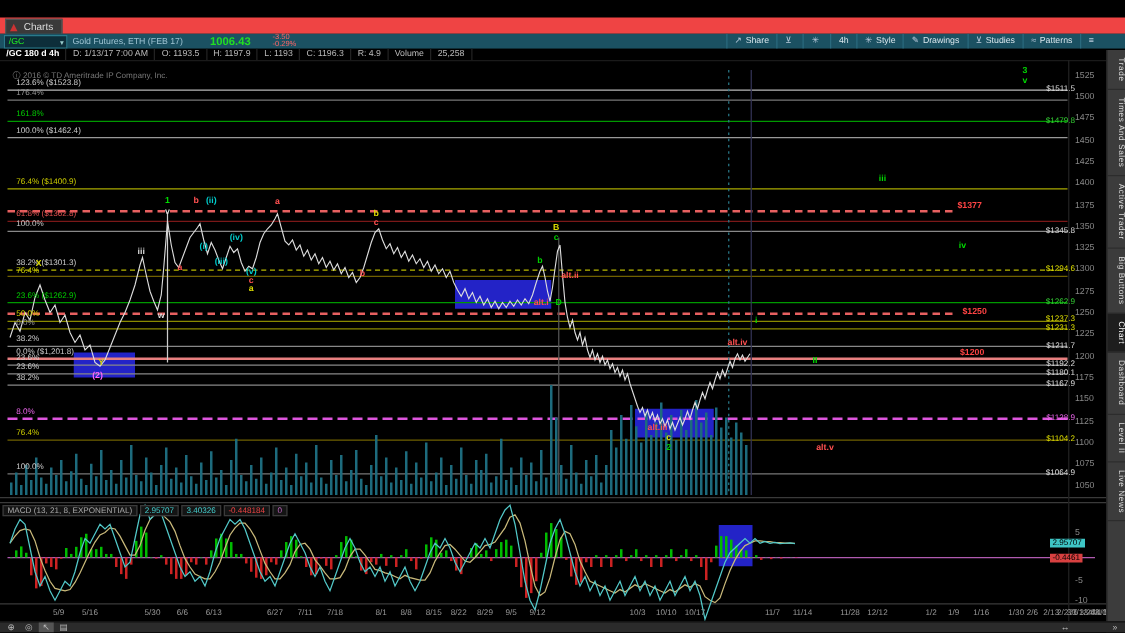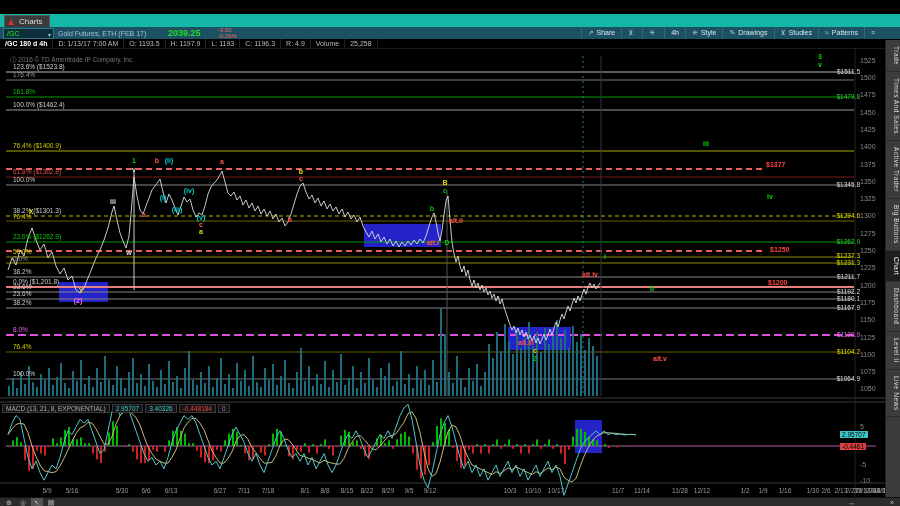--- a/index.html
+++ b/index.html
@@ -3,21 +3,21 @@
 <meta charset="utf-8">
 <style>
   html,body{margin:0;padding:0;background:#000;}
   #app{position:relative;width:900px;height:506px;background:#000;overflow:hidden;
        font-family:"Liberation Sans",sans-serif;color:#ccc;}
   .abs{position:absolute;white-space:nowrap;}
   #titlebar{position:absolute;left:0;top:0;width:900px;height:14px;background:#161616;font-size:9px;color:#bbb;}
   #appicon{position:absolute;left:4px;top:2px;width:10px;height:10px;background:linear-gradient(135deg,#e8b830,#b05818);border-radius:2px;}
   #title{position:absolute;left:19px;top:2px;}
   .winbtn{position:absolute;top:1px;width:14px;height:12px;text-align:center;font-size:8px;color:#aaa;}
-  #tabbar{position:absolute;left:0;top:14px;width:900px;height:13px;background:#14b8a6;border-bottom:1px solid #111;}
+  #tabbar{position:absolute;left:0;top:14px;width:900px;height:13px;background:#ef4444;border-bottom:1px solid #111;}
   #chartstab{position:absolute;left:4px;top:1px;height:11px;background:#3a3a3a;border:1px solid #555;
      font-size:8px;color:#ddd;padding:0 6px 0 14px;line-height:11px;}
   #tabicon{position:absolute;left:3px;top:3px;width:0;height:0;border-left:3px solid transparent;border-right:3px solid transparent;border-bottom:6px solid #c33;}
   #toolbar{position:absolute;left:0;top:27px;width:900px;height:12px;background:#1b5162;font-size:7px;color:#cfe0e8;}
   #symbox{position:absolute;left:3px;top:1px;width:46px;height:9px;background:#0d2e3a;border:1px solid #2a7a8a;color:#2e2;font-size:7px;padding-left:3px;line-height:9px;}
   #symarrow{position:absolute;right:2px;top:2px;color:#9cc;font-size:6px;}
   #toolright{position:absolute;right:16px;top:0;height:12px;display:flex;align-items:center;}
   .tbtn{height:12px;line-height:12px;padding:0 6px;border-left:1px solid #2a6a7e;color:#d8e6ec;font-size:7px;}
   .tbtn .ic{margin-right:3px;color:#bcd;}
   #ohlcbar{position:absolute;left:0;top:39px;width:900px;height:9px;background:#000;font-size:7px;color:#bbb;border-bottom:1px solid #1a1a1a;}
@@ -50,21 +50,21 @@
     <span id="chartstab">
       <span id="tabicon"></span><span>Charts</span>
     </span>
   </div>
   <div id="toolbar">
     <span id="symbox">
       <span>/GC</span>
       <span id="symarrow">▾</span>
     </span>
     <span class="abs" style="left:58px;top:3px;color:#9dc3d2">Gold Futures, ETH (FEB 17)</span>
-    <span class="abs" id="pricebig" style="left:168px;top:1px">2039.25</span>
+    <span class="abs" id="pricebig" style="left:168px;top:1px">1006.43</span>
     <span class="abs" style="left:218px;top:0px">
       <span id="chgstack" style="position:static;display:block">-3.50</span>
       <span id="chgstack2" style="display:block;font-size:6px;color:#ff6666;line-height:6px">-0.29%</span>
     </span>
     <span id="toolright">
         <span class="tbtn"><span class="ic">↗</span><span>Share</span></span>
         <span class="tbtn"><span class="ic">⊻</span><span></span></span>
         <span class="tbtn"><span class="ic">✳</span><span></span></span>
         <span class="tbtn"><span>4h</span></span>
         <span class="tbtn"><span class="ic">✳</span><span>Style</span></span>

